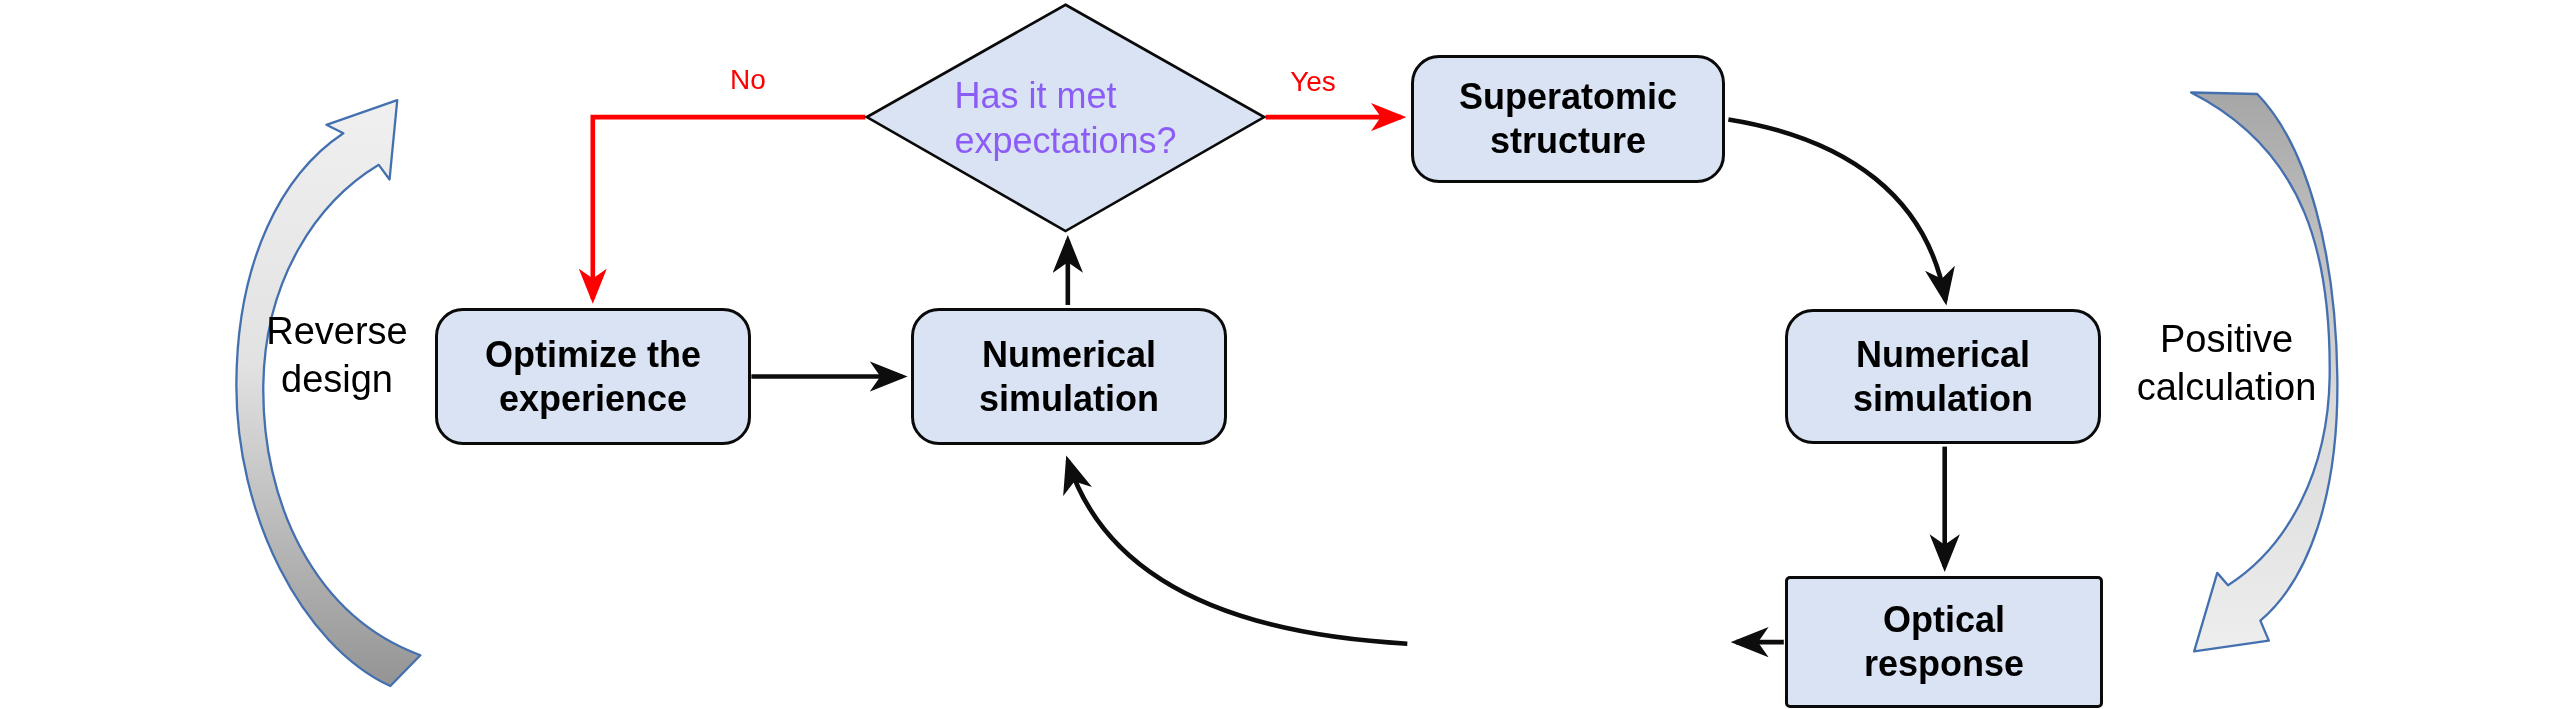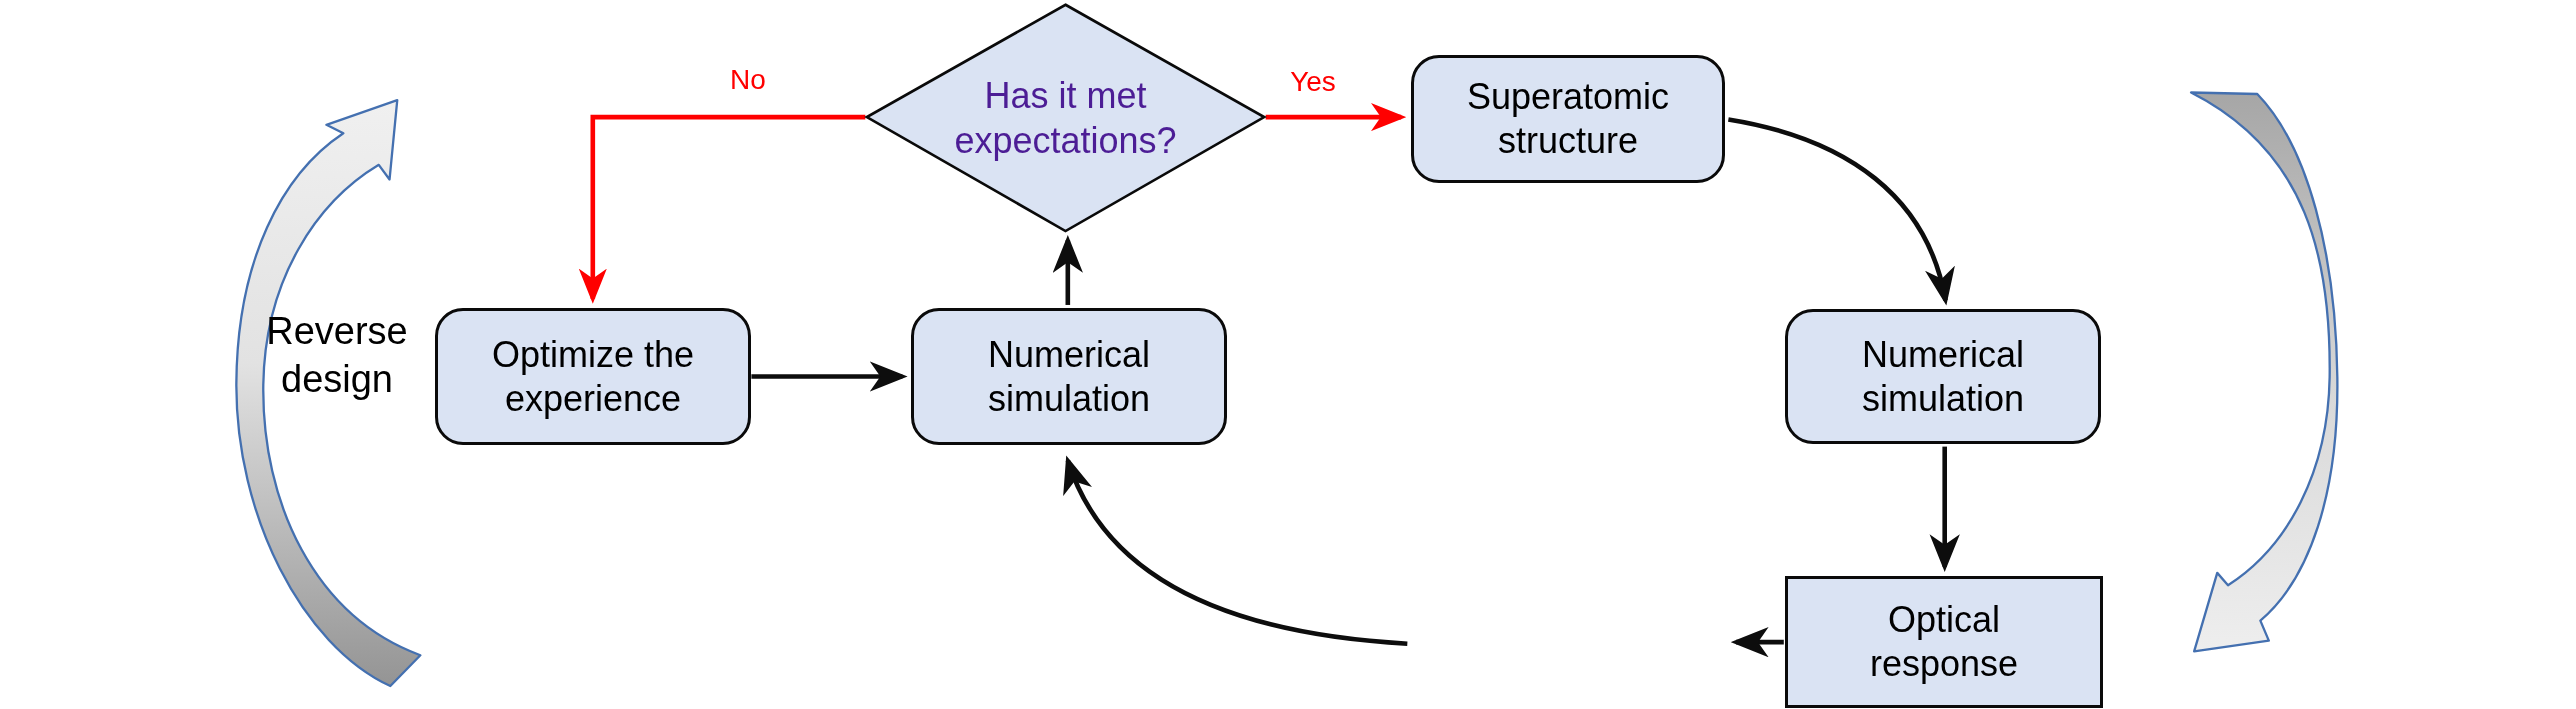--- a/index.html
+++ b/index.html
@@ -2,29 +2,29 @@
 <html style="font-size:12.3px"><head>
 <meta charset="utf-8">
 <style>
   html,body{margin:0;padding:0;background:#ffffff;}
   body{width:2576px;height:710px;position:relative;overflow:hidden;
        font-family:"Liberation Sans", sans-serif;}
   .stage{position:absolute;left:0;top:0;width:2576px;height:710px;background:#ffffff;}
   svg.layer{position:absolute;left:0;top:0;width:2576px;height:710px;}
   .node{position:absolute;box-sizing:border-box;background:#dae3f3;border:3.1px solid #0a0a0a;
         border-radius:28px;display:flex;align-items:center;justify-content:center;
-        text-align:center;color:#000;z-index:2;}
+        text-align:center;color:#000;z-index:2;font-weight:bold;}
   .node .lbl{white-space:pre-line;font-size:36px;line-height:1.22;}
-  .node.square{border-radius:0;}
+  .node.square{border-radius:5px;}
   .node.small .lbl{font-size:35px;line-height:1.18;}
   .floating{position:absolute;z-index:3;text-align:center;white-space:pre-line;color:#000;}
   .side-label{font-size:38px;line-height:1.25;}
   .branch-label{font-size:28px;color:#ff0000;line-height:1;}
-  .decision-label{position:absolute;z-index:3;text-align:center;white-space:pre-line;
-        font-size:36px;line-height:1.25;color:#4c1d95;display:flex;align-items:center;
+  .decision-label{position:absolute;z-index:3;white-space:pre-line;
+        font-size:36px;line-height:1.25;color:#8b5cf6;display:flex;align-items:center;
         justify-content:center;}
 </style>
 </head>
 <body>
 
 <div class="stage">
 
   <svg class="layer" viewBox="0 0 3346 922">
     <defs>
       <marker id="mk-black" viewBox="0 0 10 8" refX="8.6" refY="4" markerWidth="8.2" markerHeight="6.6" orient="auto-start-reverse">
@@ -90,20 +90,22 @@
   <div class="decision-label" style="left:896px;top:45px;width:339px;height:146px;">
     <span>Has it met
 expectations?</span>
   </div>
 
   <div class="floating branch-label" style="left:698px;top:66px;width:100px;">No</div>
   <div class="floating branch-label" style="left:1263px;top:68px;width:100px;">Yes</div>
 
   <div class="floating side-label" style="left:231px;top:308px;width:212px;">Reverse
 design</div>
+  <div class="floating side-label" style="left:2111px;top:316px;width:231px;">Positive
+calculation</div>
 
   <div class="node" style="left:435px;top:308px;width:316px;height:137px;">
     <span class="lbl">Optimize the
 experience</span>
   </div>
 
   <div class="node" style="left:911px;top:308px;width:316px;height:137px;">
     <span class="lbl">Numerical
 simulation</span>
   </div>

